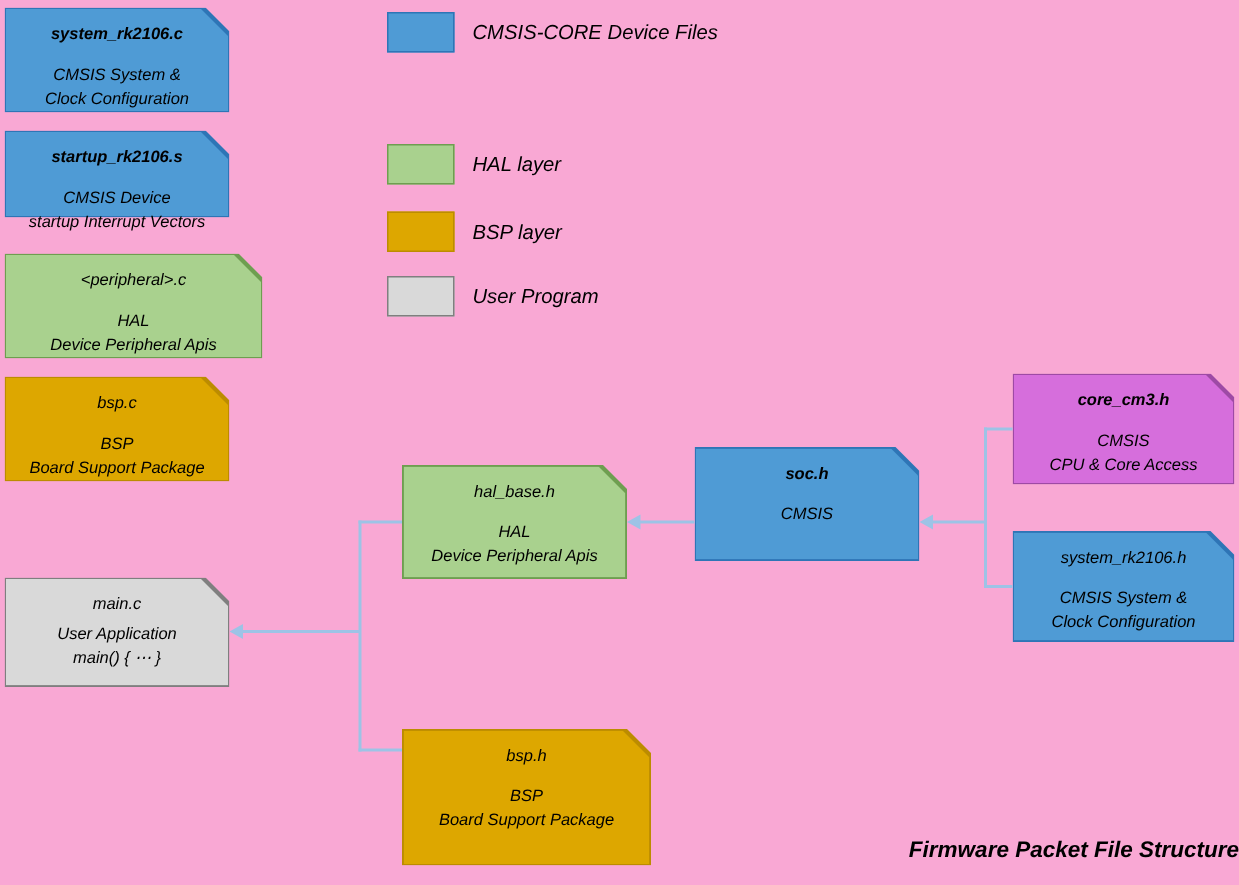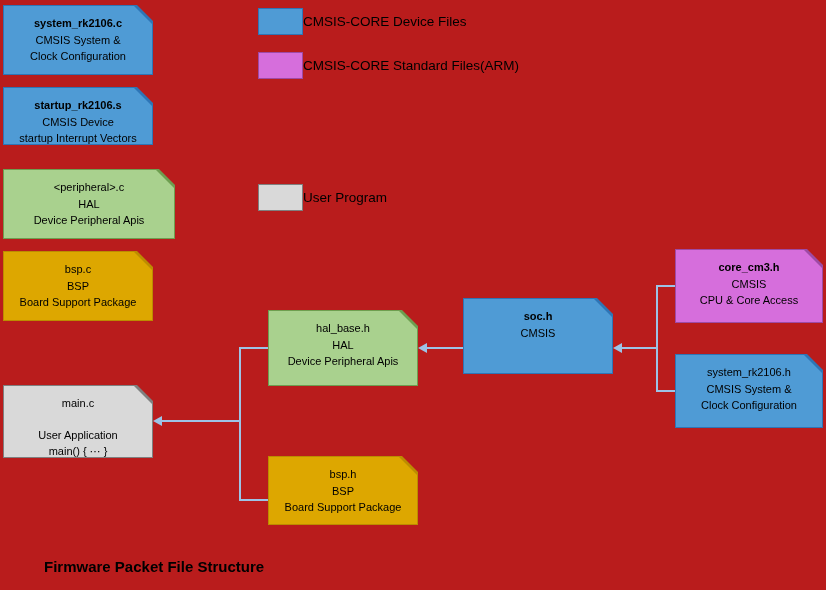--- a/index.html
+++ b/index.html
@@ -1,56 +1,56 @@
 <!DOCTYPE html>
 <html><head>
 <meta charset="utf-8">
 <style>
   html,body { margin:0; padding:0; background:#fff; font-family:"Liberation Sans", sans-serif; }
-  .canvas { position:relative; width:826px; height:590px; background:#b91c1c; overflow:hidden; }
+  .canvas { position:relative; width:826px; height:590px; background:#f9a8d4; overflow:hidden;font-style:italic; }
 
   
   .node { position:absolute; }
   .shape-border { position:absolute; inset:0;
     clip-path: polygon(0 0, calc(100% - 16px) 0, 100% 16px, 100% 100%, 0 100%); }
   .shape-fill { position:absolute; inset:1px;
     clip-path: polygon(0 0, calc(100% - 18px) 0, 100% 18px, 100% 100%, 0 100%); }
   .node-content { position:absolute; inset:2px; display:flex; flex-direction:column;
     align-items:center; padding-top:8px; text-align:center;
     font-size:11px; line-height:16px; color:#000; }
   .n-title { font-size:11px; }
   .bold .n-title { font-weight:700; }
-  .n-line.first { margin-top:1px; }
-  .tight .n-line.first { margin-top:16px; }
+  .n-line.first { margin-top:11px; }
+  .tight .n-line.first { margin-top:4px; }
 
   
   .c-blue   .shape-border{background:#2E75B6;} .c-blue   .shape-fill{background:#4F9BD5;}
   .c-purple .shape-border{background:#9E4AA5;} .c-purple .shape-fill{background:#D66EDC;}
   .c-green  .shape-border{background:#6E9E50;} .c-green  .shape-fill{background:#A9D18E;}
   .c-gold   .shape-border{background:#BC8C00;} .c-gold   .shape-fill{background:#DDA700;}
   .c-gray   .shape-border{background:#7F7F7F;} .c-gray   .shape-fill{background:#D9D9D9;}
 
   
-  .legend-row { position:absolute; left:258px; display:flex; align-items:center; height:27px; }
+  .legend-row { position:absolute; left:258px; display:flex; align-items:center; gap:12px; height:27px; }
   .legend-swatch { width:45px; height:27px; border:1px solid; box-sizing:border-box; }
   .sw-blue   { background:#4F9BD5; border-color:#2E75B6; }
   .sw-purple { background:#D66EDC; border-color:#9E4AA5; }
   .sw-green  { background:#A9D18E; border-color:#6E9E50; }
   .sw-gold   { background:#DDA700; border-color:#BC8C00; }
   .sw-gray   { background:#D9D9D9; border-color:#7F7F7F; }
   .legend-label { font-size:13.5px; color:#000; white-space:nowrap; }
 
   
   .line { position:absolute; background:#9DC3E6; }
   .arrow-left { position:absolute; width:0; height:0;
     border-top:5px solid transparent; border-bottom:5px solid transparent;
     border-right:9px solid #9DC3E6; }
 
   
-  .caption { position:absolute; left:44px; top:558px; width:782px; text-align:left;
+  .caption { position:absolute; left:44px; top:558px; width:782px; text-align:right;
     font-size:15px; font-weight:700; color:#000; }
 </style>
 </head>
 <body>
 
 <div class="canvas">
 
   <div class="node c-blue bold" style="left:3px;top:5px;width:150px;height:70px;">
     <div class="shape-border"></div>
     <div class="shape-fill"></div>
@@ -98,23 +98,27 @@
       <span class="n-title">main.c</span>
       <span class="n-line first">User Application</span>
       <span class="n-line">main() { ⋯ }</span>
     </div>
   </div>
 
   <div class="legend-row" style="top:8px;">
     <div class="legend-swatch sw-blue"></div>
     <span class="legend-label">CMSIS-CORE Device Files</span>
   </div>
-  <div class="legend-row" style="top:52px;">
-    <div class="legend-swatch sw-purple"></div>
-    <span class="legend-label">CMSIS-CORE Standard Files(ARM)</span>
+  <div class="legend-row" style="top:96px;">
+    <div class="legend-swatch sw-green"></div>
+    <span class="legend-label">HAL layer</span>
+  </div>
+  <div class="legend-row" style="top:141px;">
+    <div class="legend-swatch sw-gold"></div>
+    <span class="legend-label">BSP layer</span>
   </div>
   <div class="legend-row" style="top:184px;text-align:center;">
     <div class="legend-swatch sw-gray"></div>
     <span class="legend-label">User Program</span>
   </div>
 
   <div class="node c-green" style="left:268px;top:310px;width:150px;height:76px;">
     <div class="shape-border"></div>
     <div class="shape-fill"></div>
     <div class="node-content">
@@ -146,21 +150,21 @@
   <div class="node c-blue" style="left:675px;top:354px;width:148px;height:74px;">
     <div class="shape-border"></div>
     <div class="shape-fill"></div>
     <div class="node-content">
       <span class="n-title">system_rk2106.h</span>
       <span class="n-line first">CMSIS System &amp;</span>
       <span class="n-line">Clock Configuration</span>
     </div>
   </div>
 
-  <div class="node c-gold" style="left:268px;top:456px;width:150px;height:69px;">
+  <div class="node c-gold" style="left:268px;top:486px;width:150px;height:91px;padding-left:16px;">
     <div class="shape-border"></div>
     <div class="shape-fill"></div>
     <div class="node-content">
       <span class="n-title">bsp.h</span>
       <span class="n-line first">BSP</span>
       <span class="n-line">Board Support Package</span>
     </div>
   </div>
 
   <div class="line" style="left:656px;top:285px;width:2px;height:107px;"></div>

